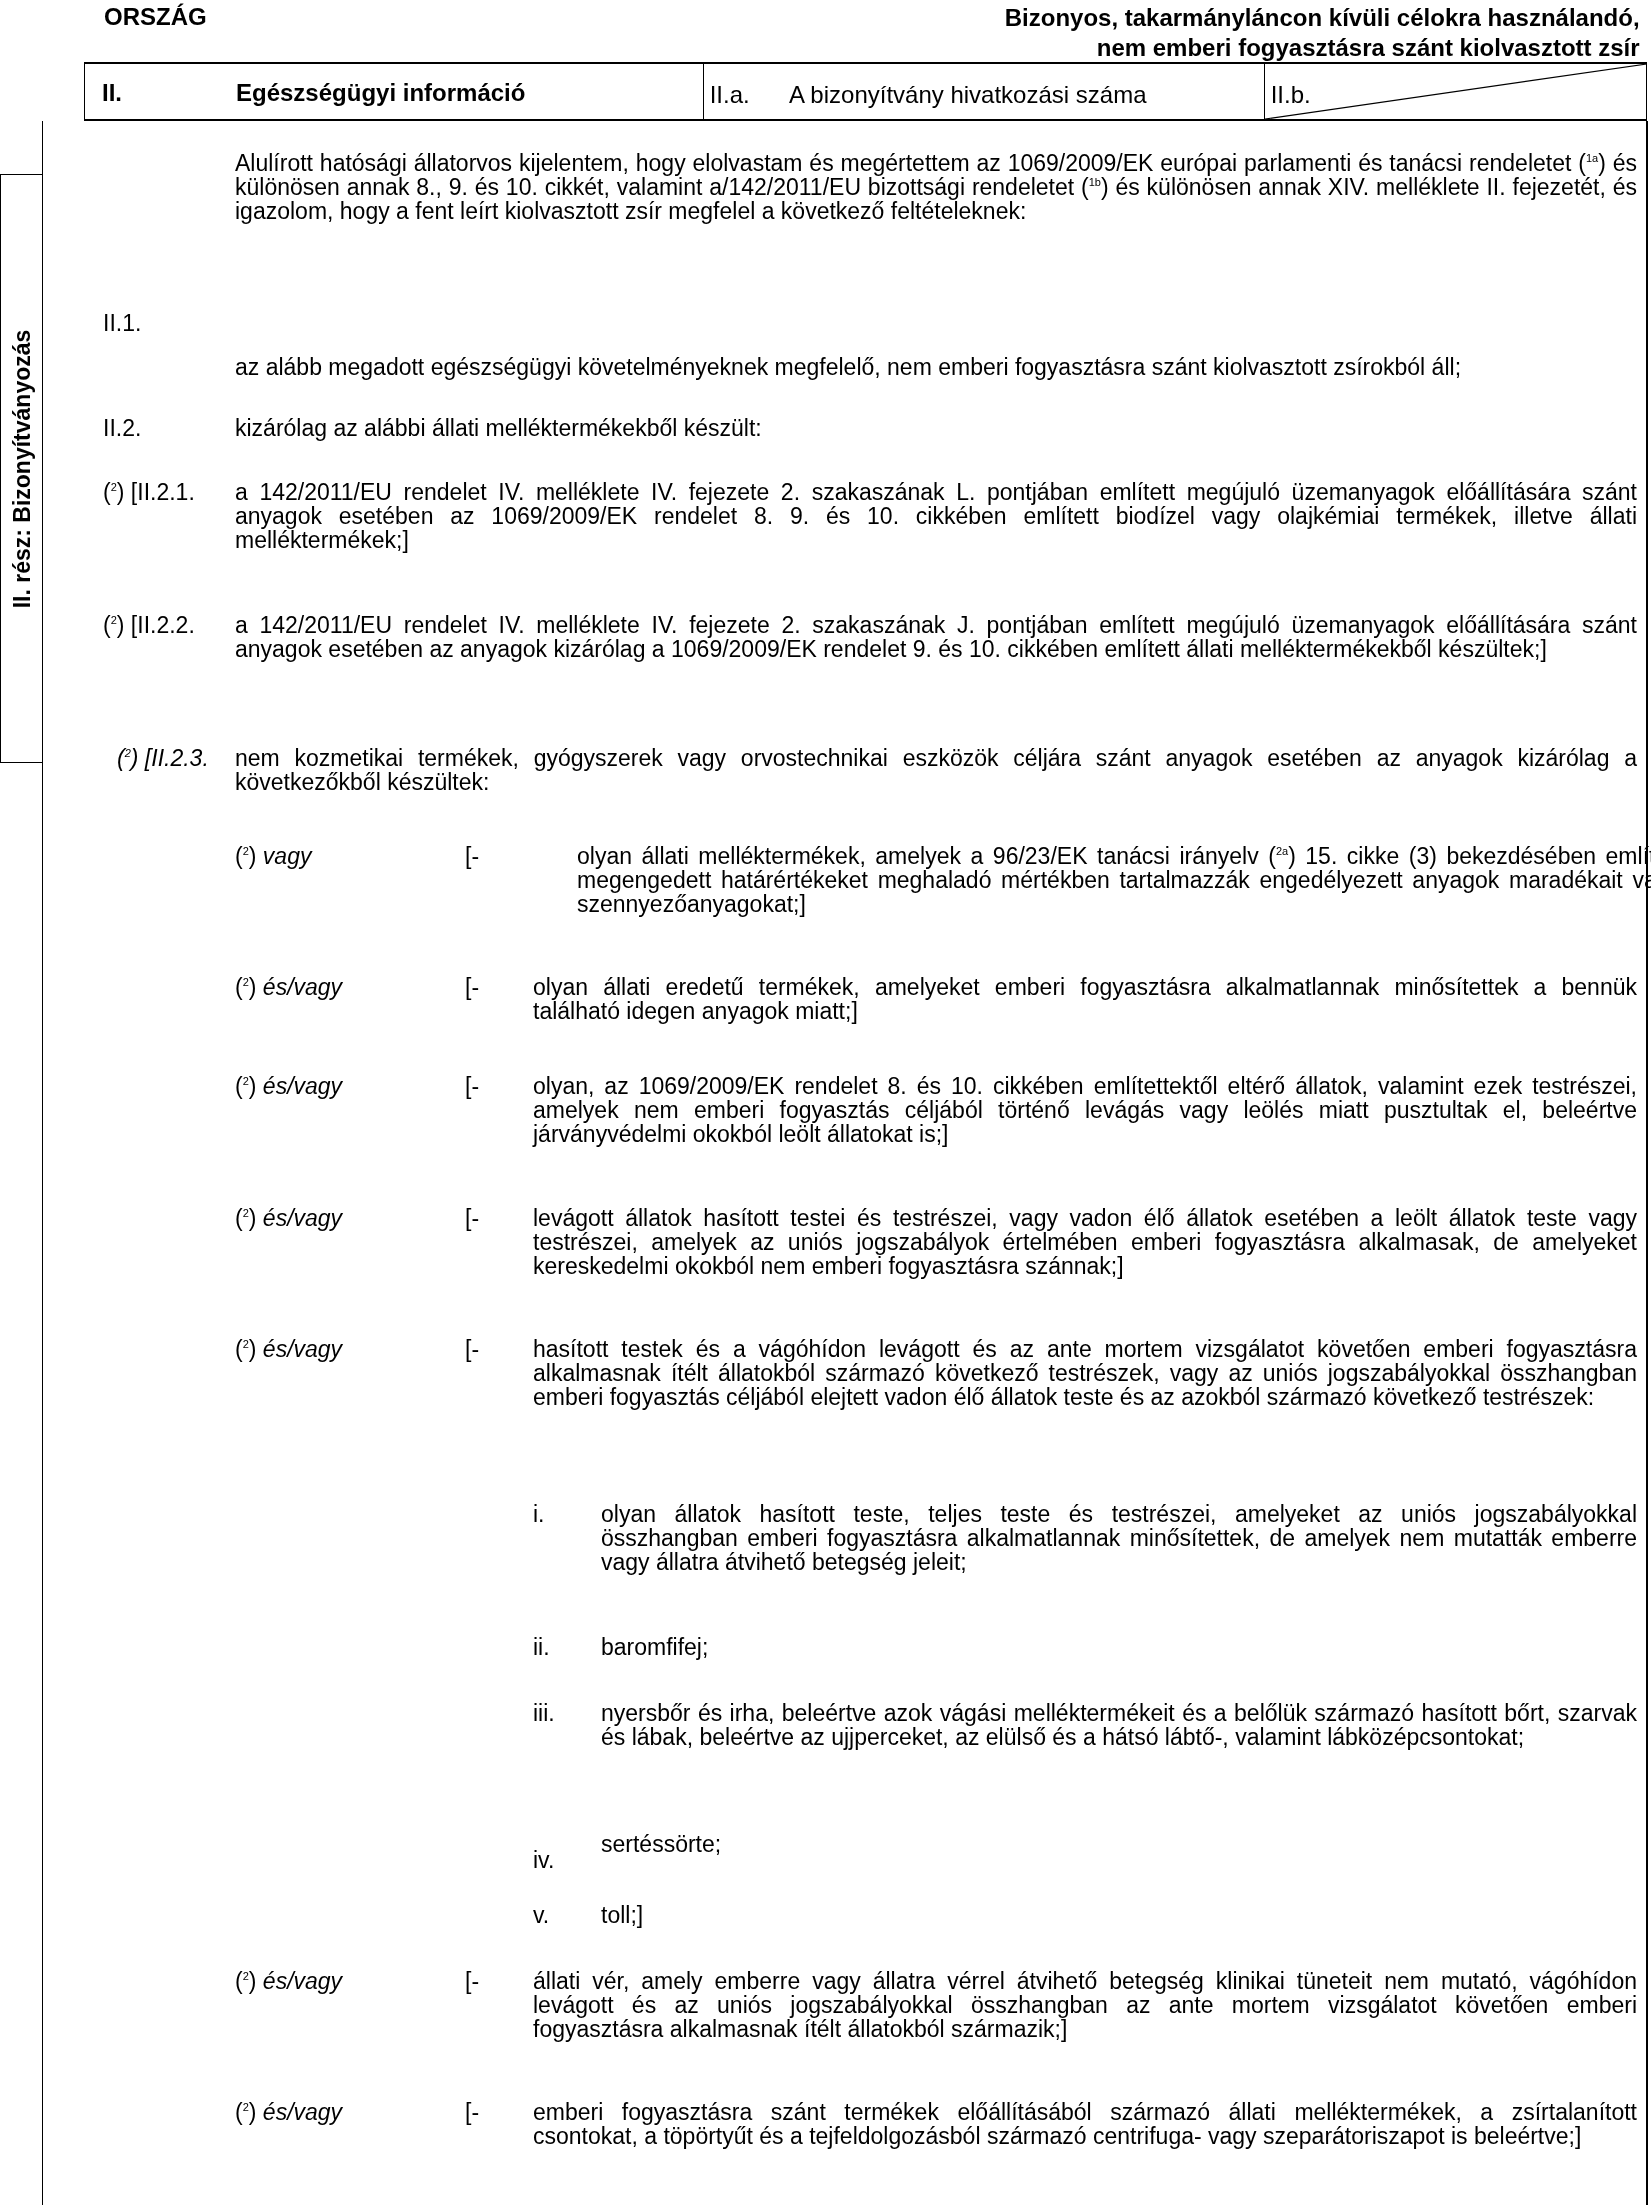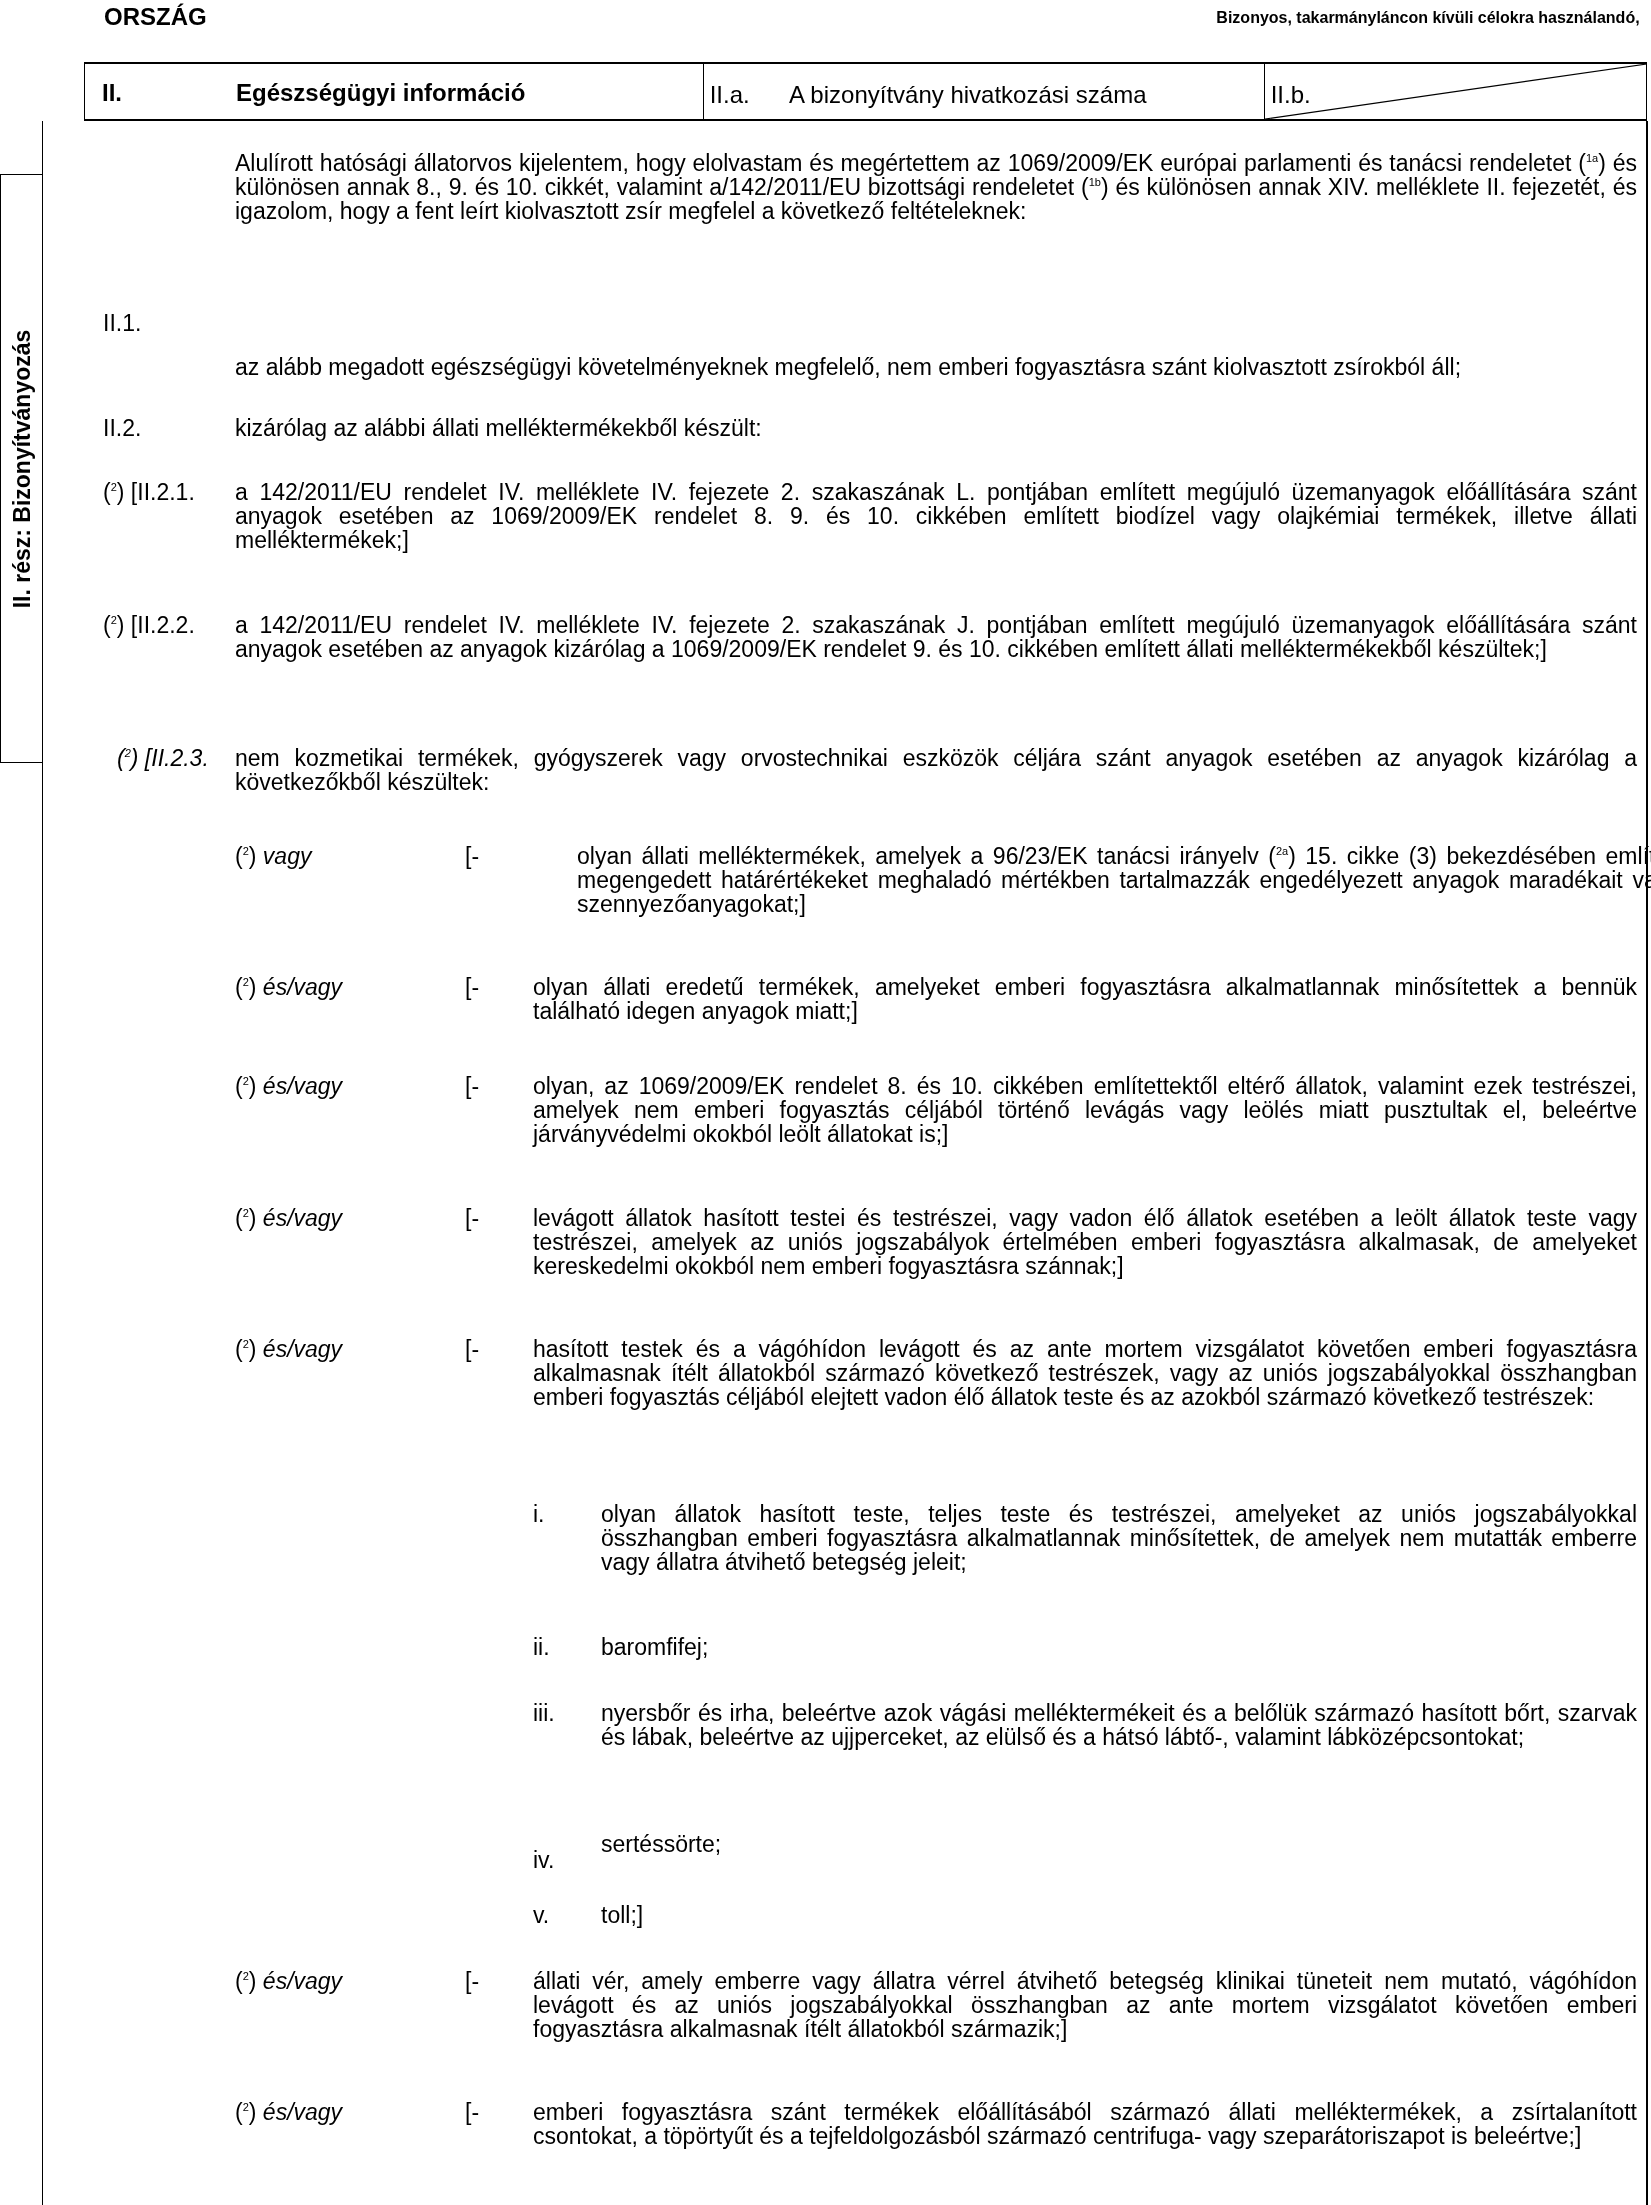--- a/index.html
+++ b/index.html
@@ -5,21 +5,21 @@
   html, body { margin: 0; padding: 0; background: #ffffff; }
   body {
     width: 1651px; height: 2205px; position: relative; overflow: hidden;
     font-family: "Liberation Sans", sans-serif; color: #000;
   }
   .abs { position: absolute; }
   .title-left {
     left: 104px; top: 3.4px; font-size: 24px; font-weight: bold;
   }
   .title-right {
-    right: 11.4px; top: 3.4px; font-size: 16px; font-weight: bold; text-align: right; line-height: 30px; margin-left: 44px;
+    right: 11.4px; top: 3.4px; font-size: 24px; font-weight: bold; text-align: right; line-height: 30px; margin-left: 44px;
   }
   
   .hdr {
     left: 84px; top: 62px; width: 1563px; height: 59px;
     border-top: 2.3px solid #000; border-bottom: 2.3px solid #000; border-left: 1.1px solid #000; border-right: 1.1px solid #000;
     box-sizing: border-box;
   }
   .hdr-cell { position: absolute; top: 0; height: 100%; box-sizing: border-box; font-size: 24px; line-height: 24px; }
   .hdr-c1 { left: 0; width: 618px; }
   .hdr-c2 { left: 618px; width: 560px; border-left: 1.1px solid #000; }
@@ -49,20 +49,21 @@
   .num { font-size: 23px; line-height: 24px; white-space: nowrap; }
   sup { font-size: 11px; line-height: 0; vertical-align: 9px; }
   .it { font-style: italic; }
 </style>
 </head>
 <body>
 
 <div class="abs title-left">ORSZÁG</div>
 <div class="abs title-right">
   <div>Bizonyos, takarmányláncon kívüli célokra használandó,</div>
+  <div>nem emberi fogyasztásra szánt kiolvasztott zsír</div>
 </div>
 
 <div class="abs hdr">
   <div class="hdr-cell hdr-c1">
     <span class="hdr-num">II.</span>
     <span class="hdr-title">Egészségügyi információ</span>
   </div>
   <div class="hdr-cell hdr-c2">
     <span class="lbl-num">II.a.</span>
     <span class="lbl-txt">A bizonyítvány hivatkozási száma</span>

